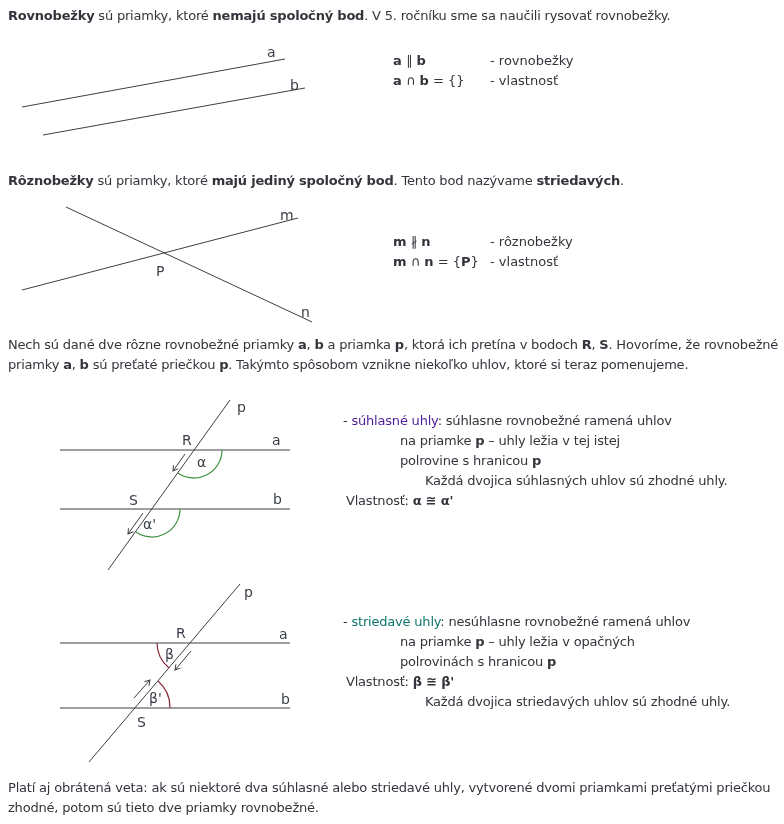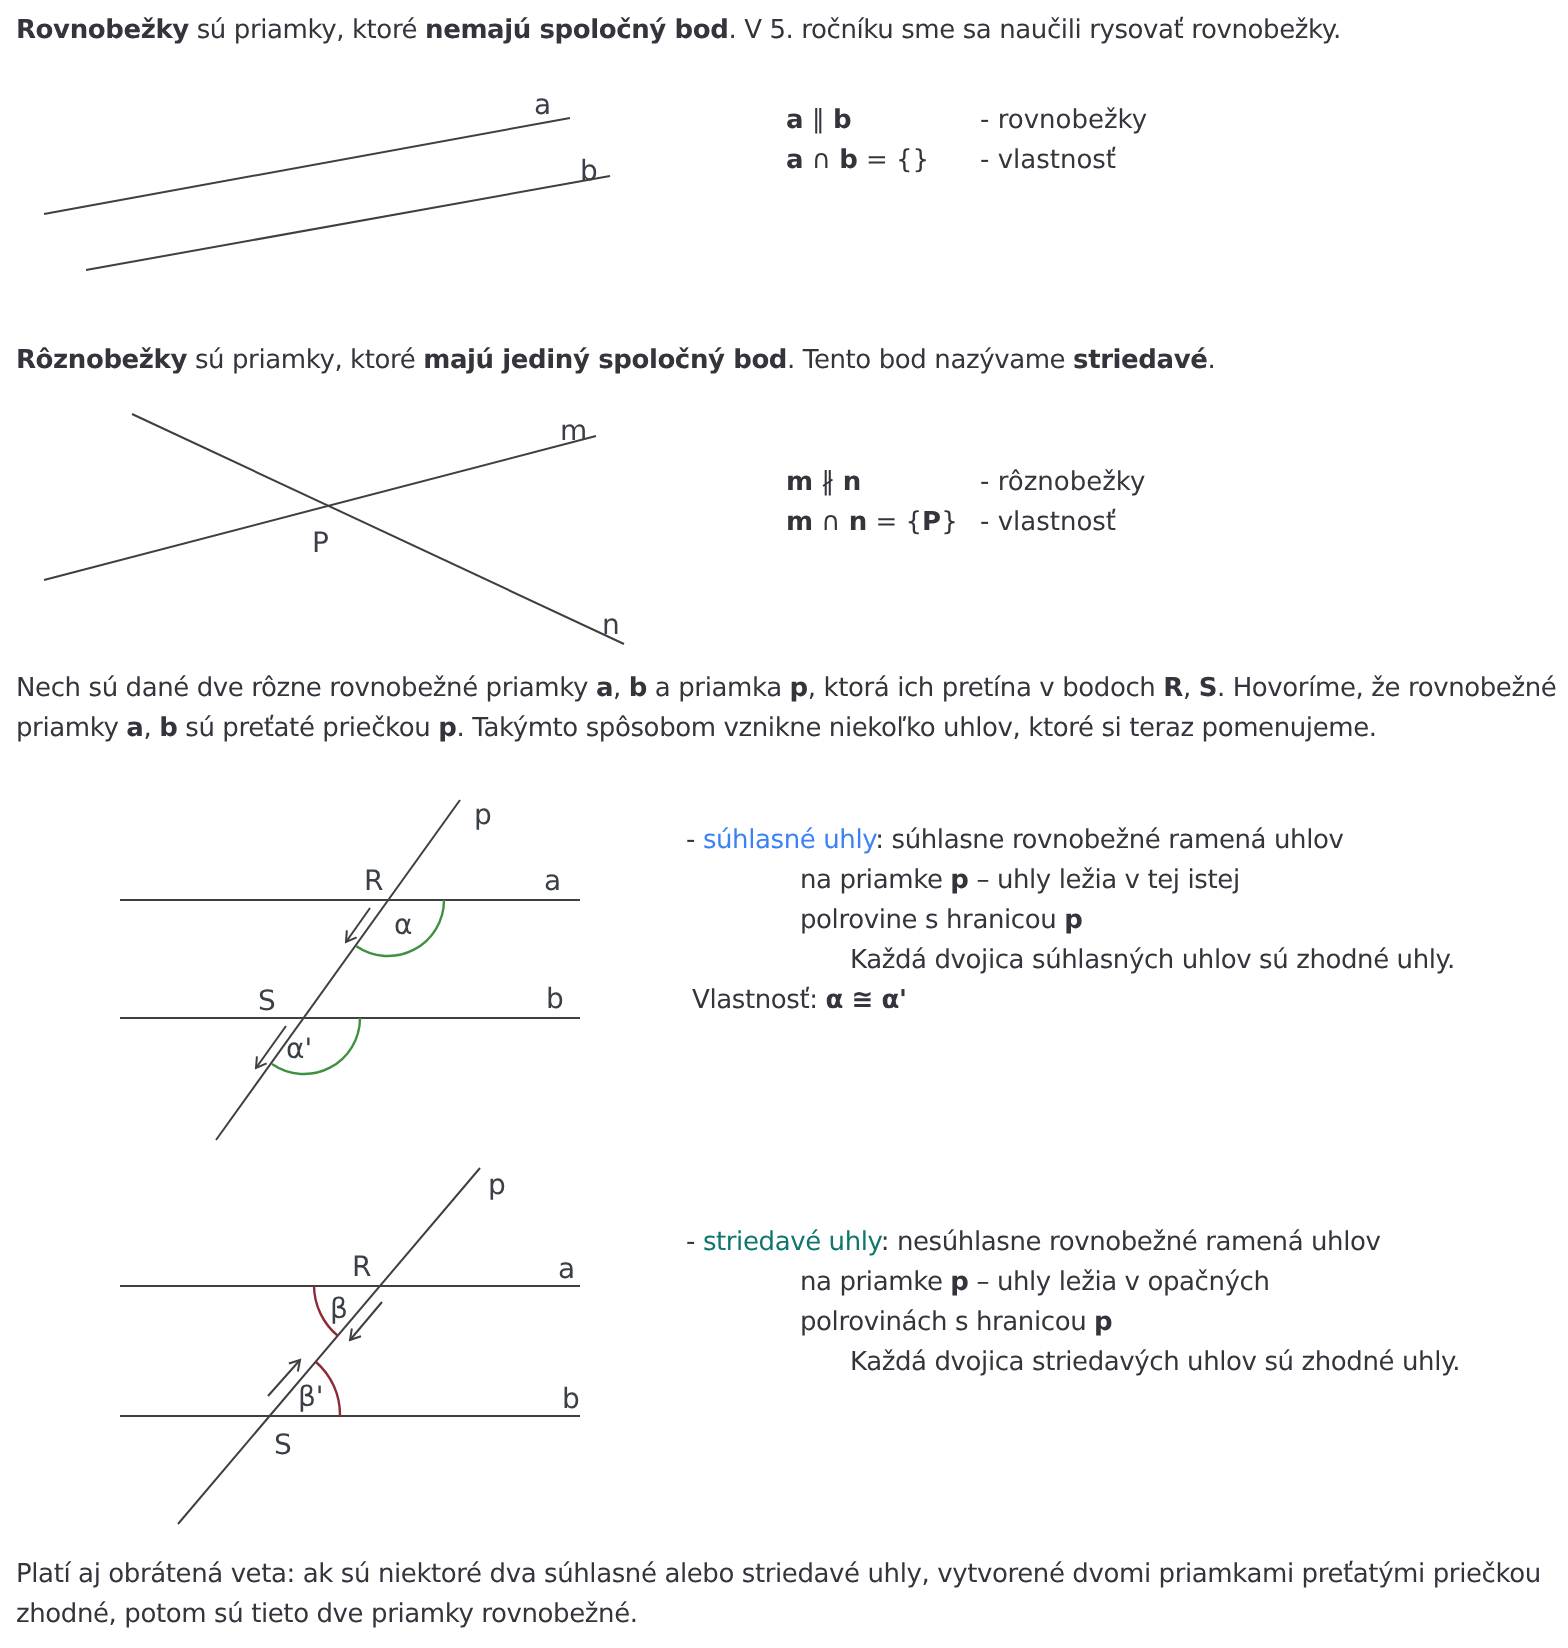--- a/index.html
+++ b/index.html
@@ -41,21 +41,21 @@
   <div class="mathrow">
     <span class="mformula"><span class="b">a</span><span> ∥ </span><span class="b">b</span></span>
     <span class="mdesc">- rovnobežky</span>
   </div>
   <div class="mathrow">
     <span class="mformula"><span class="b">a</span><span> ∩ </span><span class="b">b</span><span> = {}</span></span>
     <span class="mdesc">- vlastnosť</span>
   </div>
 </div>
 
-<div class="para" style="top:171px"><span class="b">Rôznobežky</span><span> sú priamky, ktoré </span><span class="b">majú jediný spoločný bod</span><span>. Tento bod nazývame </span><span class="b">striedavé</span><span>.</span></div>
+<div class="para" style="top:171px"><span class="b">Rôznobežky</span><span> sú priamky, ktoré </span><span class="b">majú jediný spoločný bod</span><span>. Tento bod nazývame </span><span class="b">striedavých</span><span>.</span></div>
 
 <svg style="left:0;top:195px" width="330" height="135">
   <line class="geo" x1="22" y1="95" x2="298" y2="23"></line>
   <line class="geo" x1="66" y1="12" x2="312" y2="127"></line>
   <text x="280" y="25">m</text>
   <text x="301" y="122">n</text>
   <text x="156" y="81">P</text>
 </svg>
 
 <div class="mathblock" style="top:232px">
@@ -87,21 +87,21 @@
   <text x="237" y="17">p</text>
   <text x="272" y="50">a</text>
   <text x="273" y="109">b</text>
   <text x="182" y="50">R</text>
   <text x="129" y="110">S</text>
   <text x="197" y="72">α</text>
   <text x="143" y="134">α'</text>
 </svg>
 
 <div class="noteblock" style="top:411px">
-  <div class="noteline ind-sm1"><span>- </span><span style="color: #3b82f6;">súhlasné uhly</span><span>: súhlasne rovnobežné ramená uhlov</span></div>
+  <div class="noteline ind-sm1"><span>- </span><span style="color: #4c1d95;">súhlasné uhly</span><span>: súhlasne rovnobežné ramená uhlov</span></div>
   <div class="noteline ind-hang"><span>na priamke </span><span class="b">p</span><span> – uhly ležia v tej istej</span></div>
   <div class="noteline ind-hang"><span>polrovine s hranicou </span><span class="b">p</span></div>
   <div class="noteline ind-mid"><span>Každá dvojica súhlasných uhlov sú zhodné uhly.</span></div>
   <div class="noteline ind-sm2"><span>Vlastnosť: </span><span class="b">α ≅ α'</span></div>
 </div>
 
 <svg style="left:0;top:575px" width="320" height="195">
   <defs>
     <marker id="ah4" markerWidth="9" markerHeight="9" refX="6" refY="4" orient="auto">
       <path d="M1,1 L6,4 L1,7" fill="none" stroke="#3f3f3f" stroke-width="1"></path>
@@ -120,16 +120,17 @@
   <text x="176" y="63">R</text>
   <text x="137" y="152">S</text>
   <text x="165" y="84">β</text>
   <text x="149" y="128">β'</text>
 </svg>
 
 <div class="noteblock" style="top:612px">
   <div class="noteline ind-sm1"><span>- </span><span style="color: #0f766e;">striedavé uhly</span><span>: nesúhlasne rovnobežné ramená uhlov</span></div>
   <div class="noteline ind-hang"><span>na priamke </span><span class="b">p</span><span> – uhly ležia v opačných</span></div>
   <div class="noteline ind-hang"><span>polrovinách s hranicou </span><span class="b">p</span></div>
+  <div class="noteline ind-sm2"><span>Vlastnosť: </span><span class="b">β ≅ β'</span></div>
   <div class="noteline ind-mid"><span>Každá dvojica striedavých uhlov sú zhodné uhly.</span></div>
 </div>
 
 <div class="para" style="top:778px"><span>Platí aj obrátená veta: ak sú niektoré dva súhlasné alebo striedavé uhly, vytvorené dvomi priamkami preťatými priečkou zhodné, potom sú tieto dve priamky rovnobežné.</span></div>
 
 </body></html>

